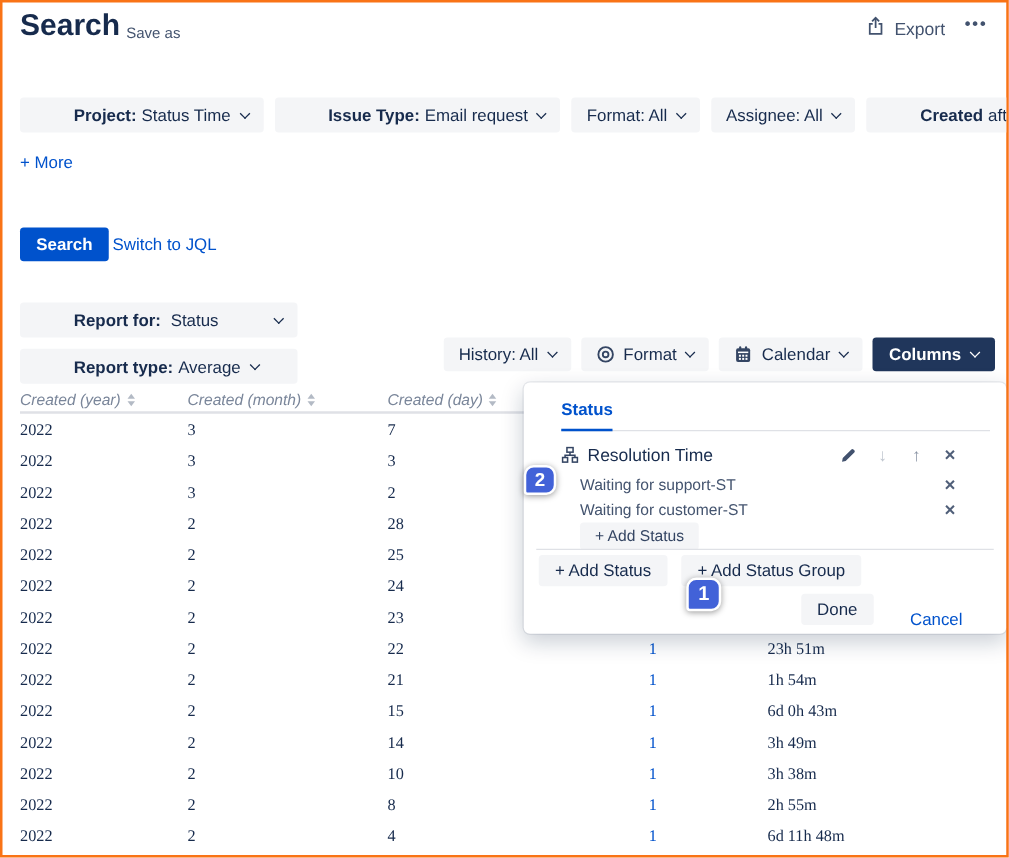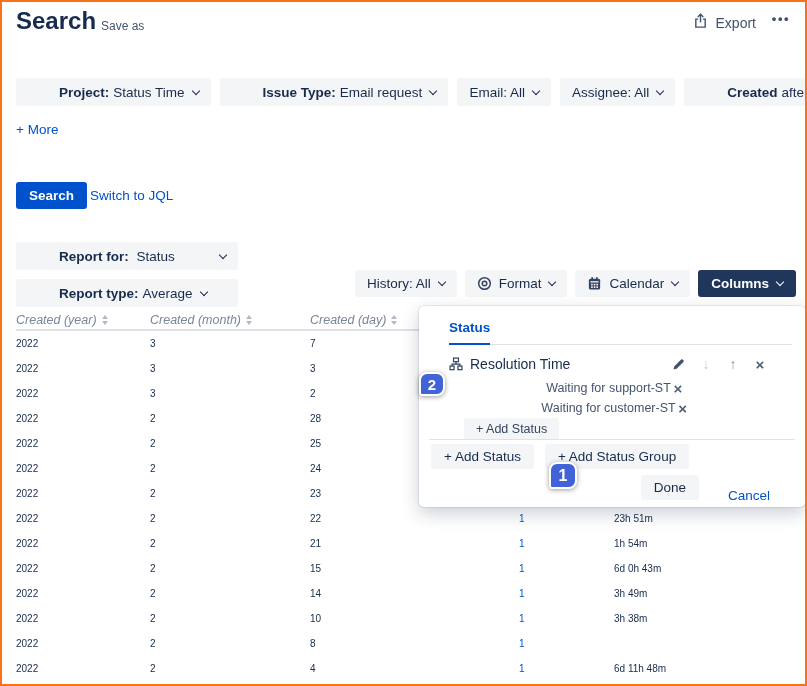--- a/index.html
+++ b/index.html
@@ -43,39 +43,39 @@
 
   .table-area { position: absolute; top: 308px; left: 14px; width: 779px; }
   .thead, .trow { display: grid; grid-template-columns: 134px 160px 209px 95px 1fr; align-items: center; }
   .thead { height: 21px; border-bottom: 2px solid #DFE1E6; color: #7A869A; font-size: 12.5px; }
   .th { display: flex; align-items: center; gap: 5px; cursor: pointer; font-style: italic; }
   .sort { display: inline-flex; flex-direction: column; gap: 2px; }
   .tri-up { width: 0; height: 0; border-left: 3.5px solid transparent; border-right: 3.5px solid transparent;
             border-bottom: 4px solid #B3BAC5; }
   .tri-dn { width: 0; height: 0; border-left: 3.5px solid transparent; border-right: 3.5px solid transparent;
             border-top: 4px solid #B3BAC5; }
-  .trow { height: 25px; font-size: 10px; color: #172B4D; }
+  .trow { height: 25px; font-size: 13px; color: #172B4D; font-family: Liberation Serif, serif; }
   .td.count { color: #0052CC; cursor: pointer; }
 
   .popup { position: absolute; left: 417px; top: 304px; width: 386px; height: 201px; background: #fff;
            border-radius: 5px; z-index: 5; font-size: 13.5px;
            box-shadow: 0 0 0 1px rgba(9,30,66,0.08), 0 6px 18px rgba(9,30,66,0.22); }
   .tabbar { position: absolute; top: 14px; left: 30px; right: 13px; border-bottom: 1px solid #DFE1E6; }
   .tab { display: inline-block; color: #0052CC; font-weight: 700; font-size: 13.5px;
          padding-bottom: 8px; border-bottom: 2px solid #0052CC; margin-bottom: -1px; cursor: pointer; }
   .group-row { position: absolute; top: 48px; left: 30px; right: 38px; height: 20px;
                display: flex; align-items: center; }
   .group-name { font-size: 14px; color: #172B4D; margin-left: 7px; flex: 1; }
   .gicons { display: flex; gap: 13px; align-items: center; }
   .gic { width: 14px; text-align: center; font-size: 14px; line-height: 1; cursor: pointer; }
   .ic-down { color: #C1C7D0; }
   .ic-up { color: #8993A4; }
   .ic-x { color: #505F79; font-weight: 700; font-size: 15px; }
   .item-row { position: absolute; left: 45px; right: 38px; height: 16px; display: flex;
-              justify-content: center; align-items: center; font-size: 12.5px; color: #44546F; }
+              justify-content: space-between; align-items: center; font-size: 12.5px; color: #44546F; }
   .item-1 { top: 74px; } .item-2 { top: 94px; }
   .add-inline { position: absolute; top: 112px; left: 45px; background: #F4F5F7; border-radius: 3px;
                 padding: 4px 12px; font-size: 12.5px; color: #344563; cursor: pointer; }
   .pdivider { position: absolute; top: 133px; left: 10px; right: 10px; border-top: 1px solid #DFE1E6; }
   .actions { position: absolute; top: 138px; left: 12px; display: flex; gap: 11px; }
   .pbtn { background: #F4F5F7; border-radius: 3px; padding: 5px 13px; font-size: 13.5px;
           color: #172B4D; cursor: pointer; }
   .pfooter { position: absolute; top: 166px; right: 35px; display: flex; align-items: center; gap: 29px; text-align: center; }
   .cancel { color: #0052CC; cursor: pointer; margin-top: 16px; }
 
@@ -109,21 +109,21 @@
       <b>Project:</b>
       <span>Status Time</span>
       <i class="chev"></i>
     </span>
     <span class="pill">
       <b>Issue Type:</b>
       <span>Email request</span>
       <i class="chev"></i>
     </span>
     <span class="pill">
-      <span>Email: All</span>
+      <span>Format: All</span>
       <i class="chev"></i>
     </span>
     <span class="pill">
       <span>Assignee: All</span>
       <i class="chev"></i>
     </span>
     <span class="pill">
       <b>Created</b>
       <span>after 2021-12-07</span>
       <i class="chev"></i>
@@ -296,20 +296,21 @@
       <div class="td">2</div>
       <div class="td">10</div>
       <div class="td count">1</div>
       <div class="td">3h 38m</div>
     </div>
     <div class="trow">
       <div class="td">2022</div>
       <div class="td">2</div>
       <div class="td">8</div>
       <div class="td count">1</div>
+      <div class="td">2h 55m</div>
     </div>
     <div class="trow">
       <div class="td">2022</div>
       <div class="td">2</div>
       <div class="td">4</div>
       <div class="td count">1</div>
       <div class="td">6d 11h 48m</div>
     </div>
   </div>
 

